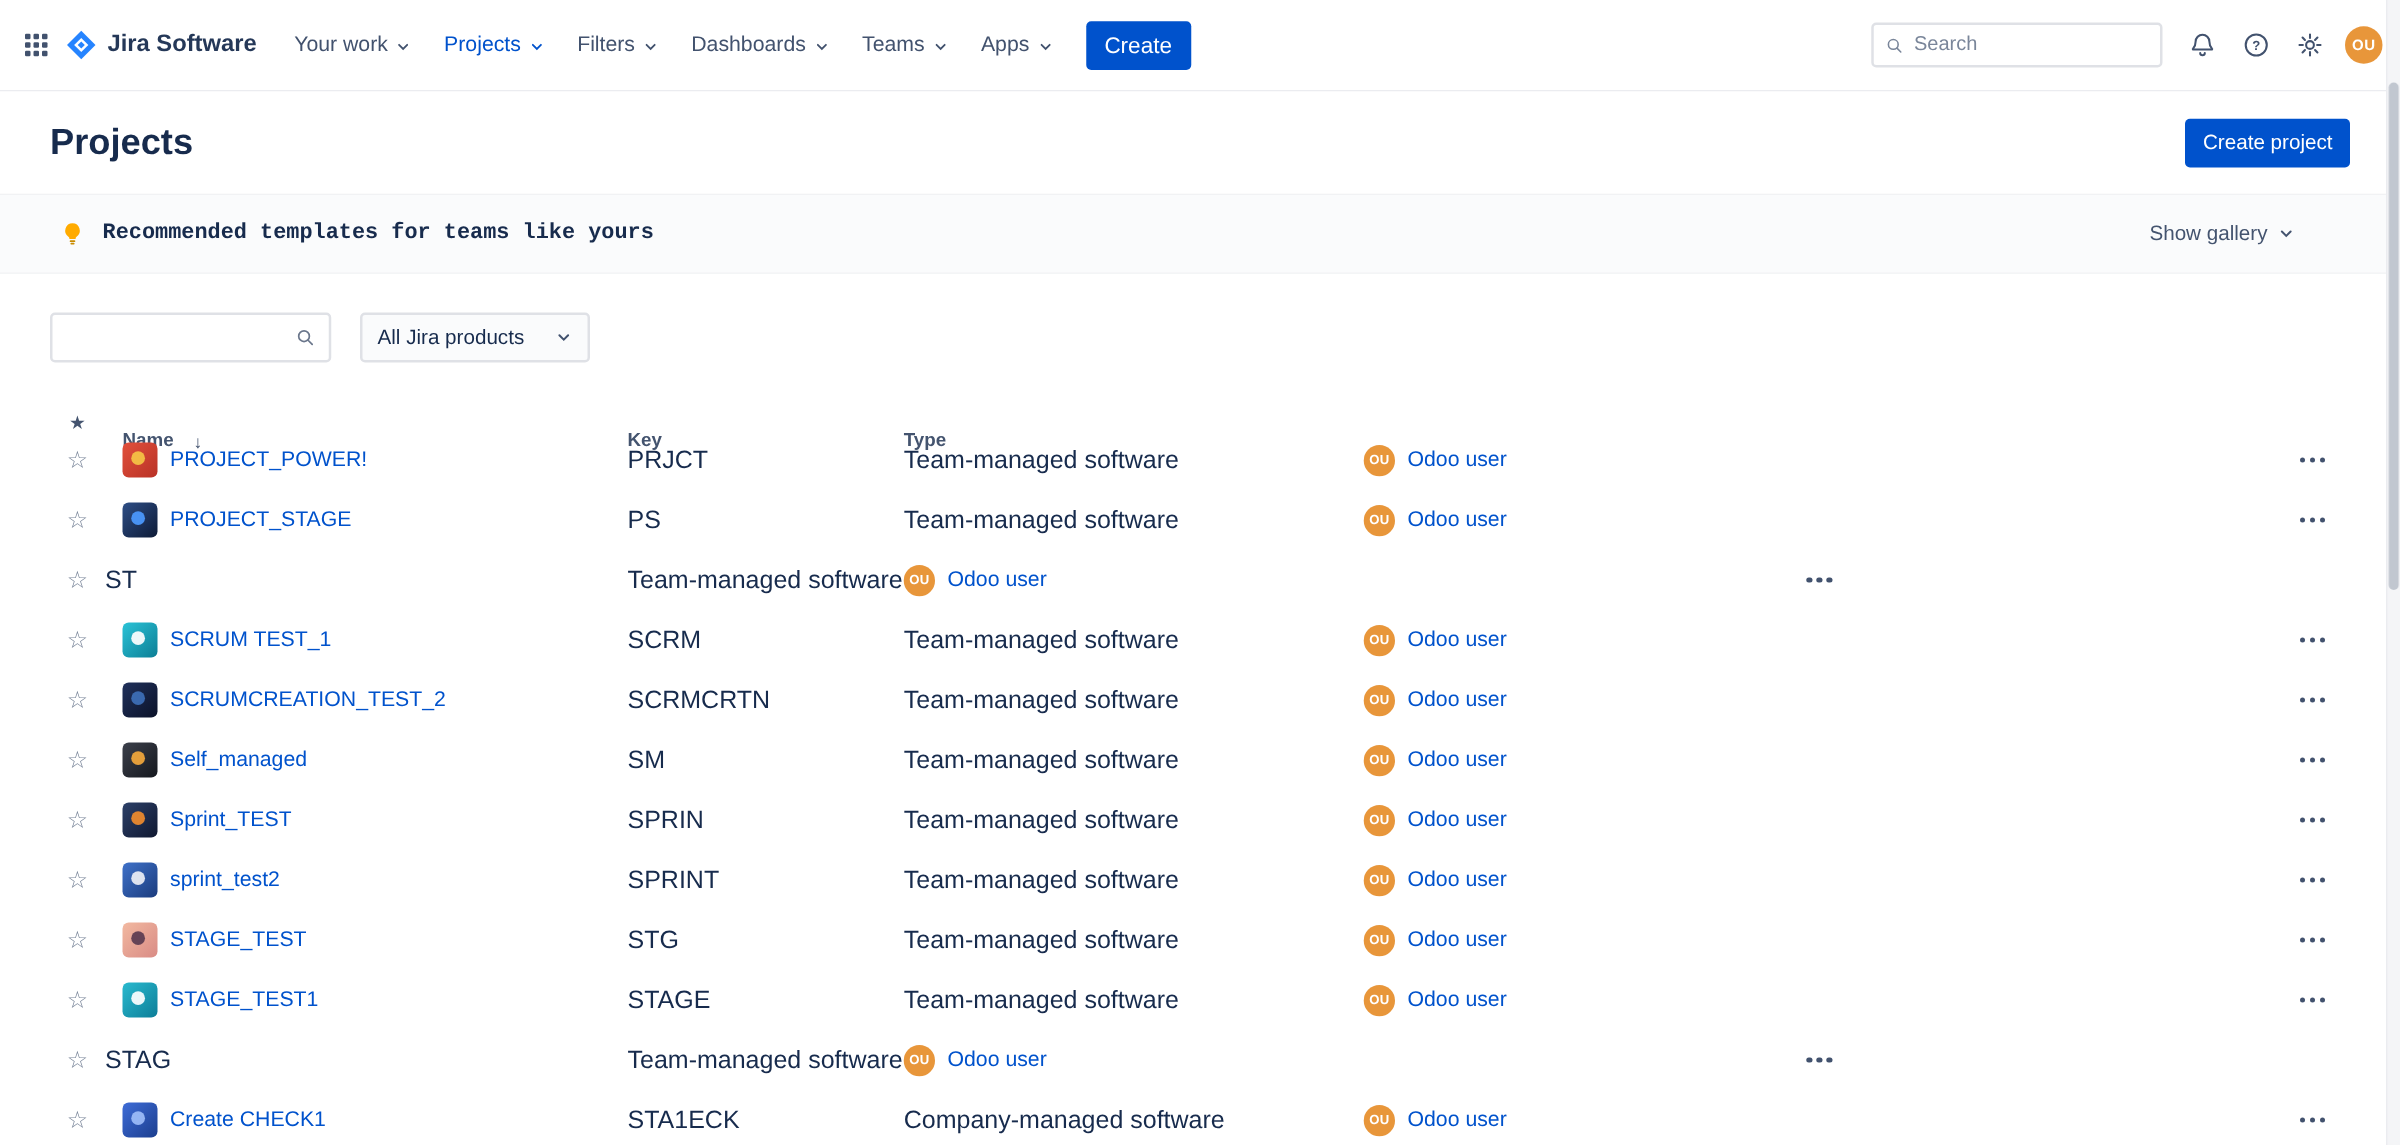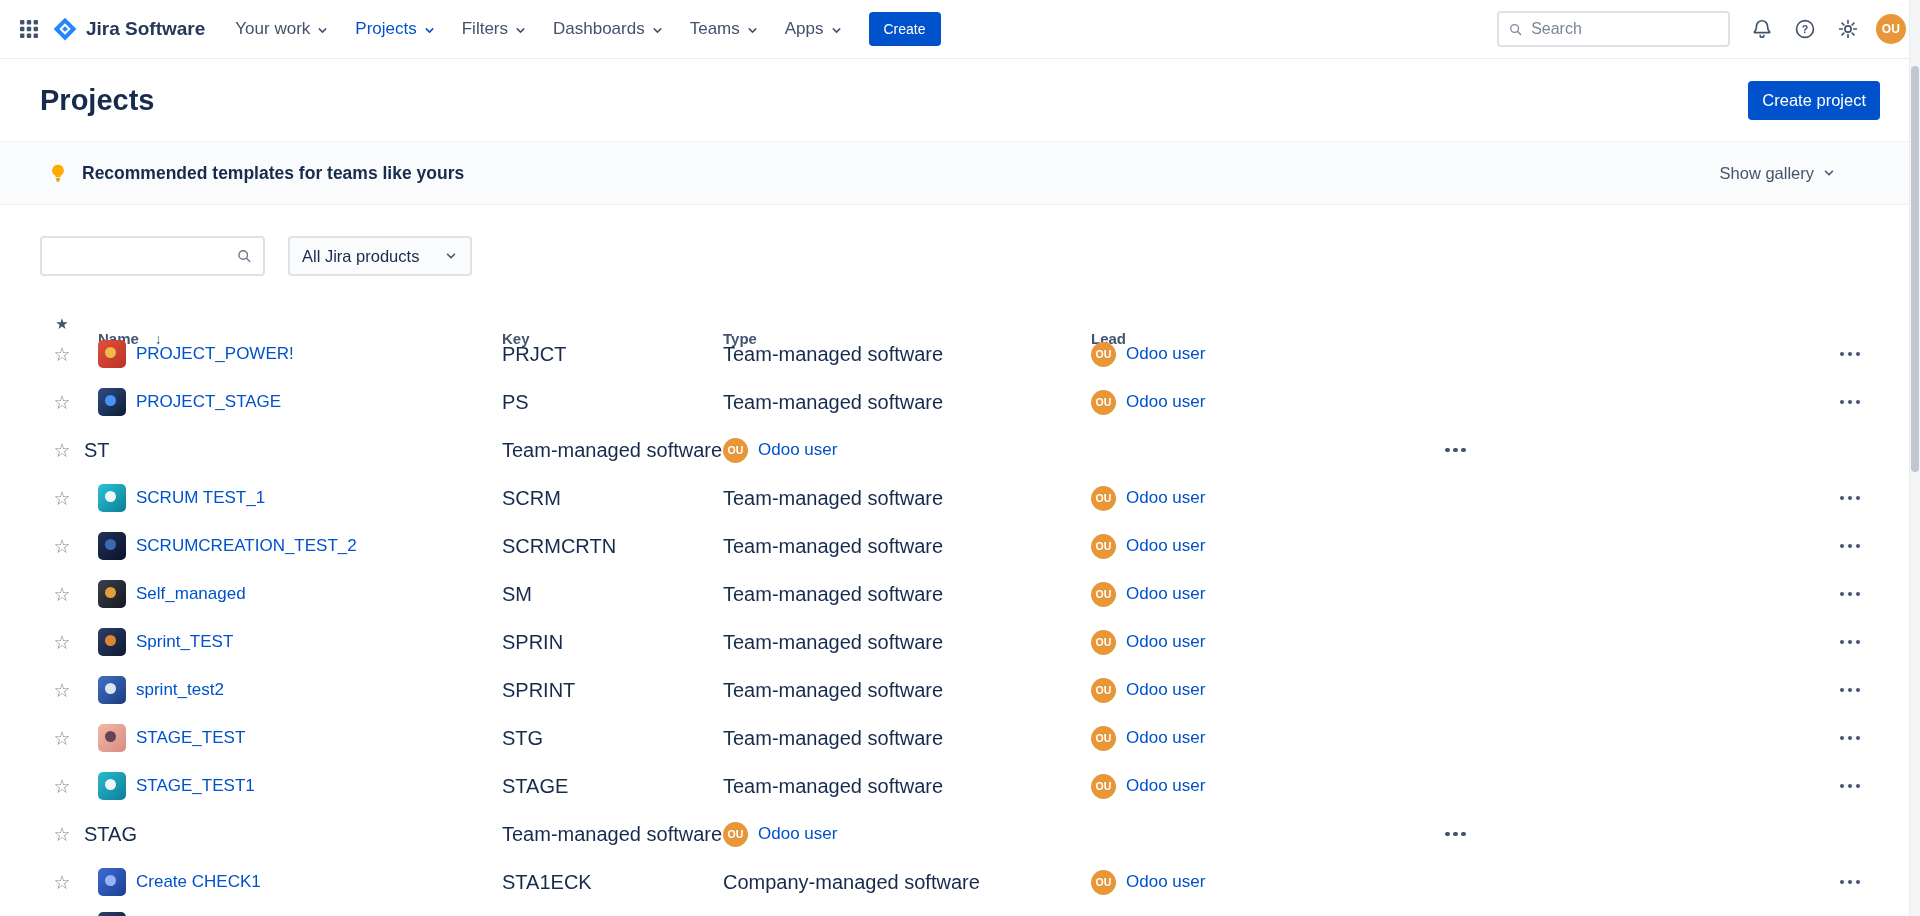--- a/index.html
+++ b/index.html
@@ -4,33 +4,33 @@
 <style>
   * { margin:0; padding:0; box-sizing:border-box; }
   html,body {
     width:1920px; height:916px; overflow:hidden; background:#fff;
     font-family:"Liberation Sans", sans-serif; color:var(--text-dark, #172B4D);
   }
   a { text-decoration:none; cursor:pointer; }
   button { font-family:inherit; cursor:pointer; }
 
   
-  .topnav { height:59px; display:flex; align-items:center; padding:0 14px 0 12px;
+  .topnav { height:73px; display:flex; align-items:center; padding:0 14px 0 12px;
             border-bottom:1px solid #EBECF0; background:#fff; }
   .app-switcher { width:34px; height:34px; border-radius:4px; display:flex;
                   align-items:center; justify-content:center; color:var(--icon-gray,#42526E); }
   .brand { display:flex; align-items:center; gap:8px; padding:0 12px 0 6px; cursor:pointer; }
   .brand-name { font-size:19px; font-weight:600; color:#253858; white-space:nowrap; }
   .nav-items { display:flex; align-items:center; gap:6px; margin-left:8px; }
   .nav-item { display:flex; align-items:center; gap:6px; padding:8px 10px; border-radius:4px;
               font-size:17px; font-weight:500; color:var(--icon-gray,#42526E); cursor:pointer; white-space:nowrap; }
   .nav-item .chev { margin-top:2px; }
   .nav-item.active { color:var(--brand-blue,#0052CC); }
   .create-btn { margin-left:16px; background:var(--brand-blue,#0052CC); color:#fff; border:none;
-                border-radius:4px; font-size:14px; font-weight:500; padding:9px 15px; }
+                border-radius:4px; font-size:18px; font-weight:500; padding:9px 15px; }
   .nav-right { margin-left:auto; display:flex; align-items:center; gap:5px; }
   .nav-search { display:flex; align-items:center; gap:8px; width:233px; height:36px;
                 border:2px solid var(--border-light,#DFE1E6); border-radius:4px; padding:0 9px;
                 color:#7A869A; margin-right:8px; background:#fff; }
   .nav-search input { border:none; outline:none; width:100%; font-size:16px; color:#172B4D;
                       font-family:inherit; background:transparent; }
   .nav-search input::placeholder { color:#7A869A; }
   .icon-btn { width:38px; height:38px; border-radius:50%; border:none; background:transparent;
               display:flex; align-items:center; justify-content:center; color:var(--icon-gray,#42526E); }
   .avatar { width:30px; height:30px; border-radius:50%; background:var(--avatar-orange,#E8963A);
@@ -41,21 +41,21 @@
   .page-header { height:82px; display:flex; align-items:center; justify-content:space-between;
                  padding:0 40px; }
   .page-title { font-size:29px; font-weight:600; color:var(--text-dark,#172B4D); }
   .create-project-btn { background:var(--brand-blue,#0052CC); color:#fff; border:none;
                         border-radius:4px; font-size:16.5px; font-weight:500; padding:10px 14px; }
 
   
   .banner { height:64px; background:var(--banner-bg,#FAFBFC); border-top:1px solid #F1F2F4;
             border-bottom:1px solid #F1F2F4; display:flex; align-items:center;
             justify-content:space-between; padding:0 84px 0 48px; }
-  .banner-left { display:flex; align-items:flex-end; gap:14px; }
+  .banner-left { display:flex; align-items:flex-start; gap:14px;font-family:Liberation Mono, monospace; }
   .banner-title { font-size:17.5px; font-weight:700; color:var(--text-dark,#172B4D); }
   .show-gallery { display:flex; align-items:center; gap:8px; font-size:16.5px; font-weight:500;
                   color:var(--text-subtle,#44546F); background:none; border:none; }
 
   
   .content { padding:0 40px; }
   .filter-row { margin-top:31px; display:flex; align-items:center; gap:23px; }
   .list-search { display:flex; align-items:center; width:225px; height:40px;
                  border:2px solid var(--border-light,#DFE1E6); border-radius:4px; padding:0 10px;
                  color:#6B778C; }
@@ -251,23 +251,20 @@
       <div class="th" style="padding-left:14px;">
         <span>Name</span>
         <span class="sort-arrow">↓</span>
       </div>
       <div class="th">
         <span>Key</span>
       </div>
       <div class="th">
         <span>Type</span>
       </div>
-      <div class="th">
-        <span>Lead</span>
-      </div>
       <div></div>
     </div>
 
     <div class="tbody">
   <div class="trow">
     <div class="star-cell">
       <span class="row-star">☆</span>
     </div>
     <div class="name-cell">
       <span class="proj-icon" style="background: linear-gradient(135deg, rgb(225, 80, 60) 0%, rgb(185, 50, 38) 100%);">

